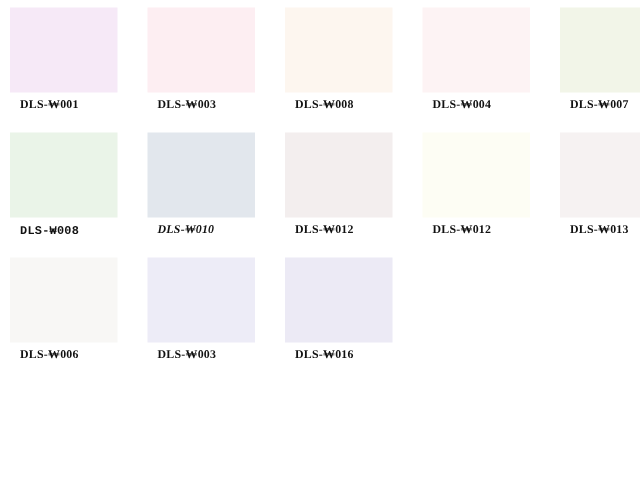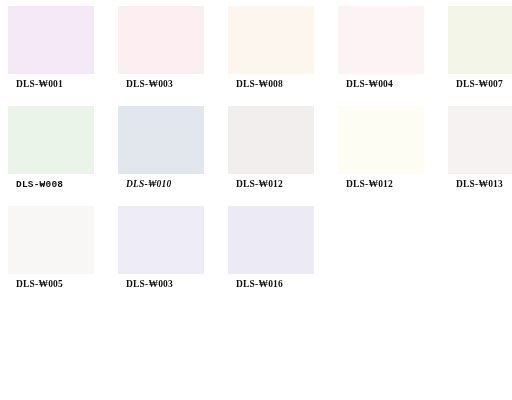--- a/index.html
+++ b/index.html
@@ -87,21 +87,21 @@
     <div class="swatch-cell">
       <div class="swatch-chip" style="background: rgb(253, 253, 244);"></div>
       <div class="swatch-label" style="color: rgb(17, 17, 17); font-family: Liberation Serif, serif;">DLS-₩012</div>
     </div>
     <div class="swatch-cell">
       <div class="swatch-chip" style="background: rgb(246, 242, 242);"></div>
       <div class="swatch-label" style="color: rgb(17, 17, 17);">DLS-₩013</div>
     </div>
     <div class="swatch-cell">
       <div class="swatch-chip" style="background: rgb(248, 247, 245);"></div>
-      <div class="swatch-label" style="color: rgb(17, 17, 17);">DLS-₩005</div>
+      <div class="swatch-label" style="color: rgb(17, 17, 17);">DLS-₩006</div>
     </div>
     <div class="swatch-cell">
       <div class="swatch-chip" style="background: rgb(237, 236, 247);"></div>
       <div class="swatch-label" style="color: rgb(17, 17, 17);">DLS-₩003</div>
     </div>
     <div class="swatch-cell">
       <div class="swatch-chip" style="background: rgb(236, 234, 245);"></div>
       <div class="swatch-label" style="color: rgb(17, 17, 17);">DLS-₩016</div>
     </div>
     <div class="swatch-cell empty"></div>

